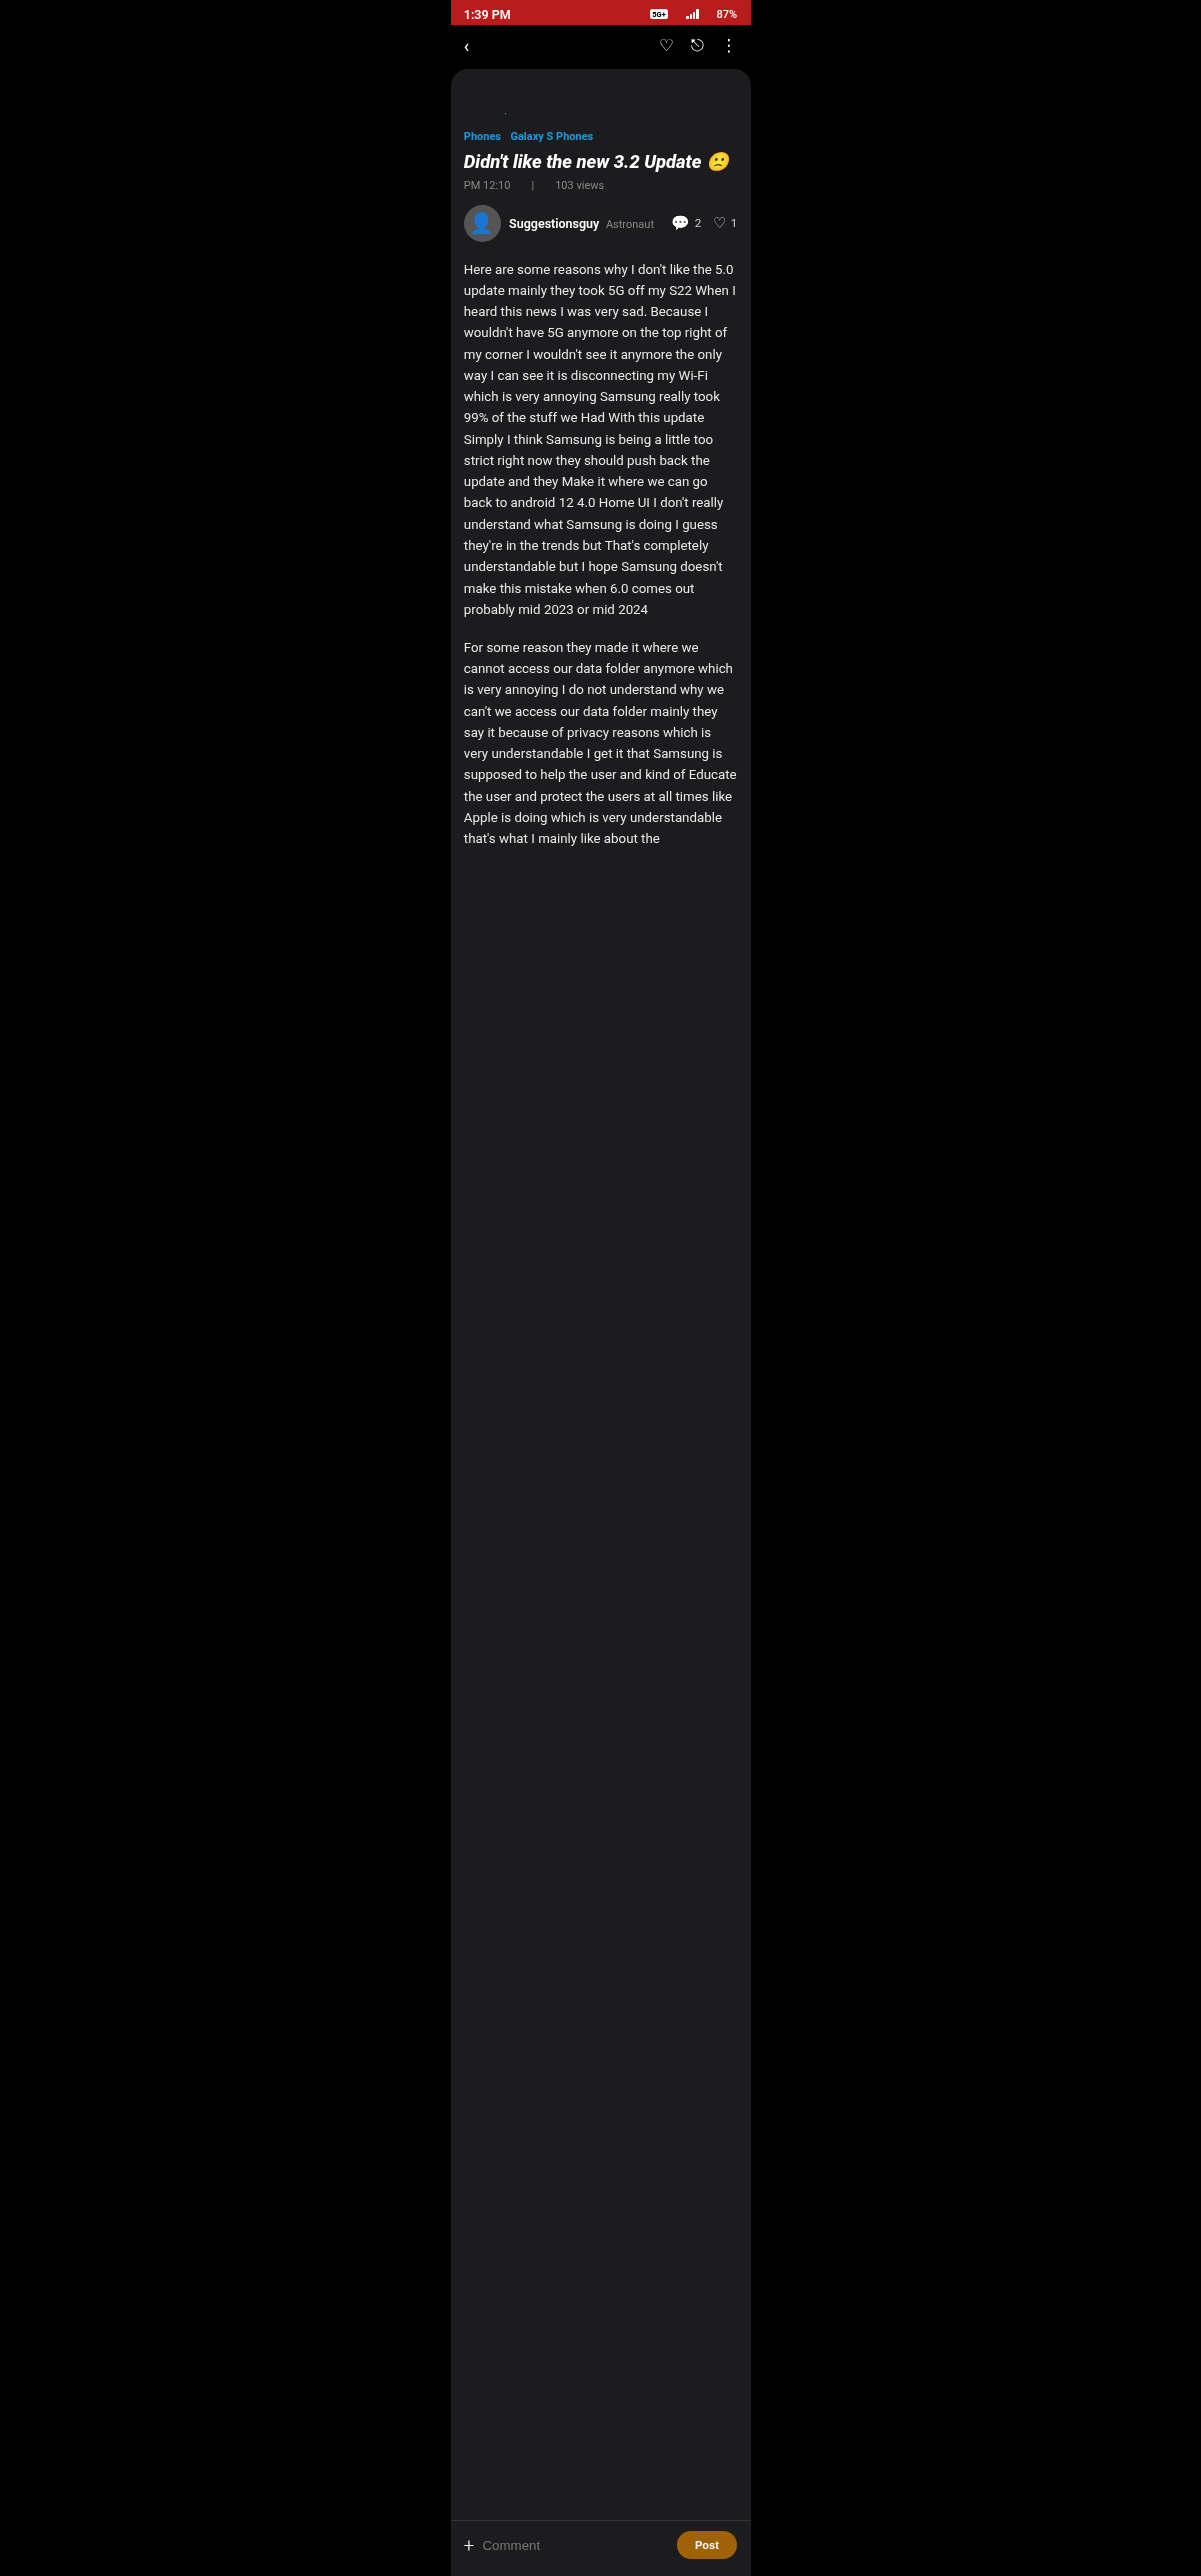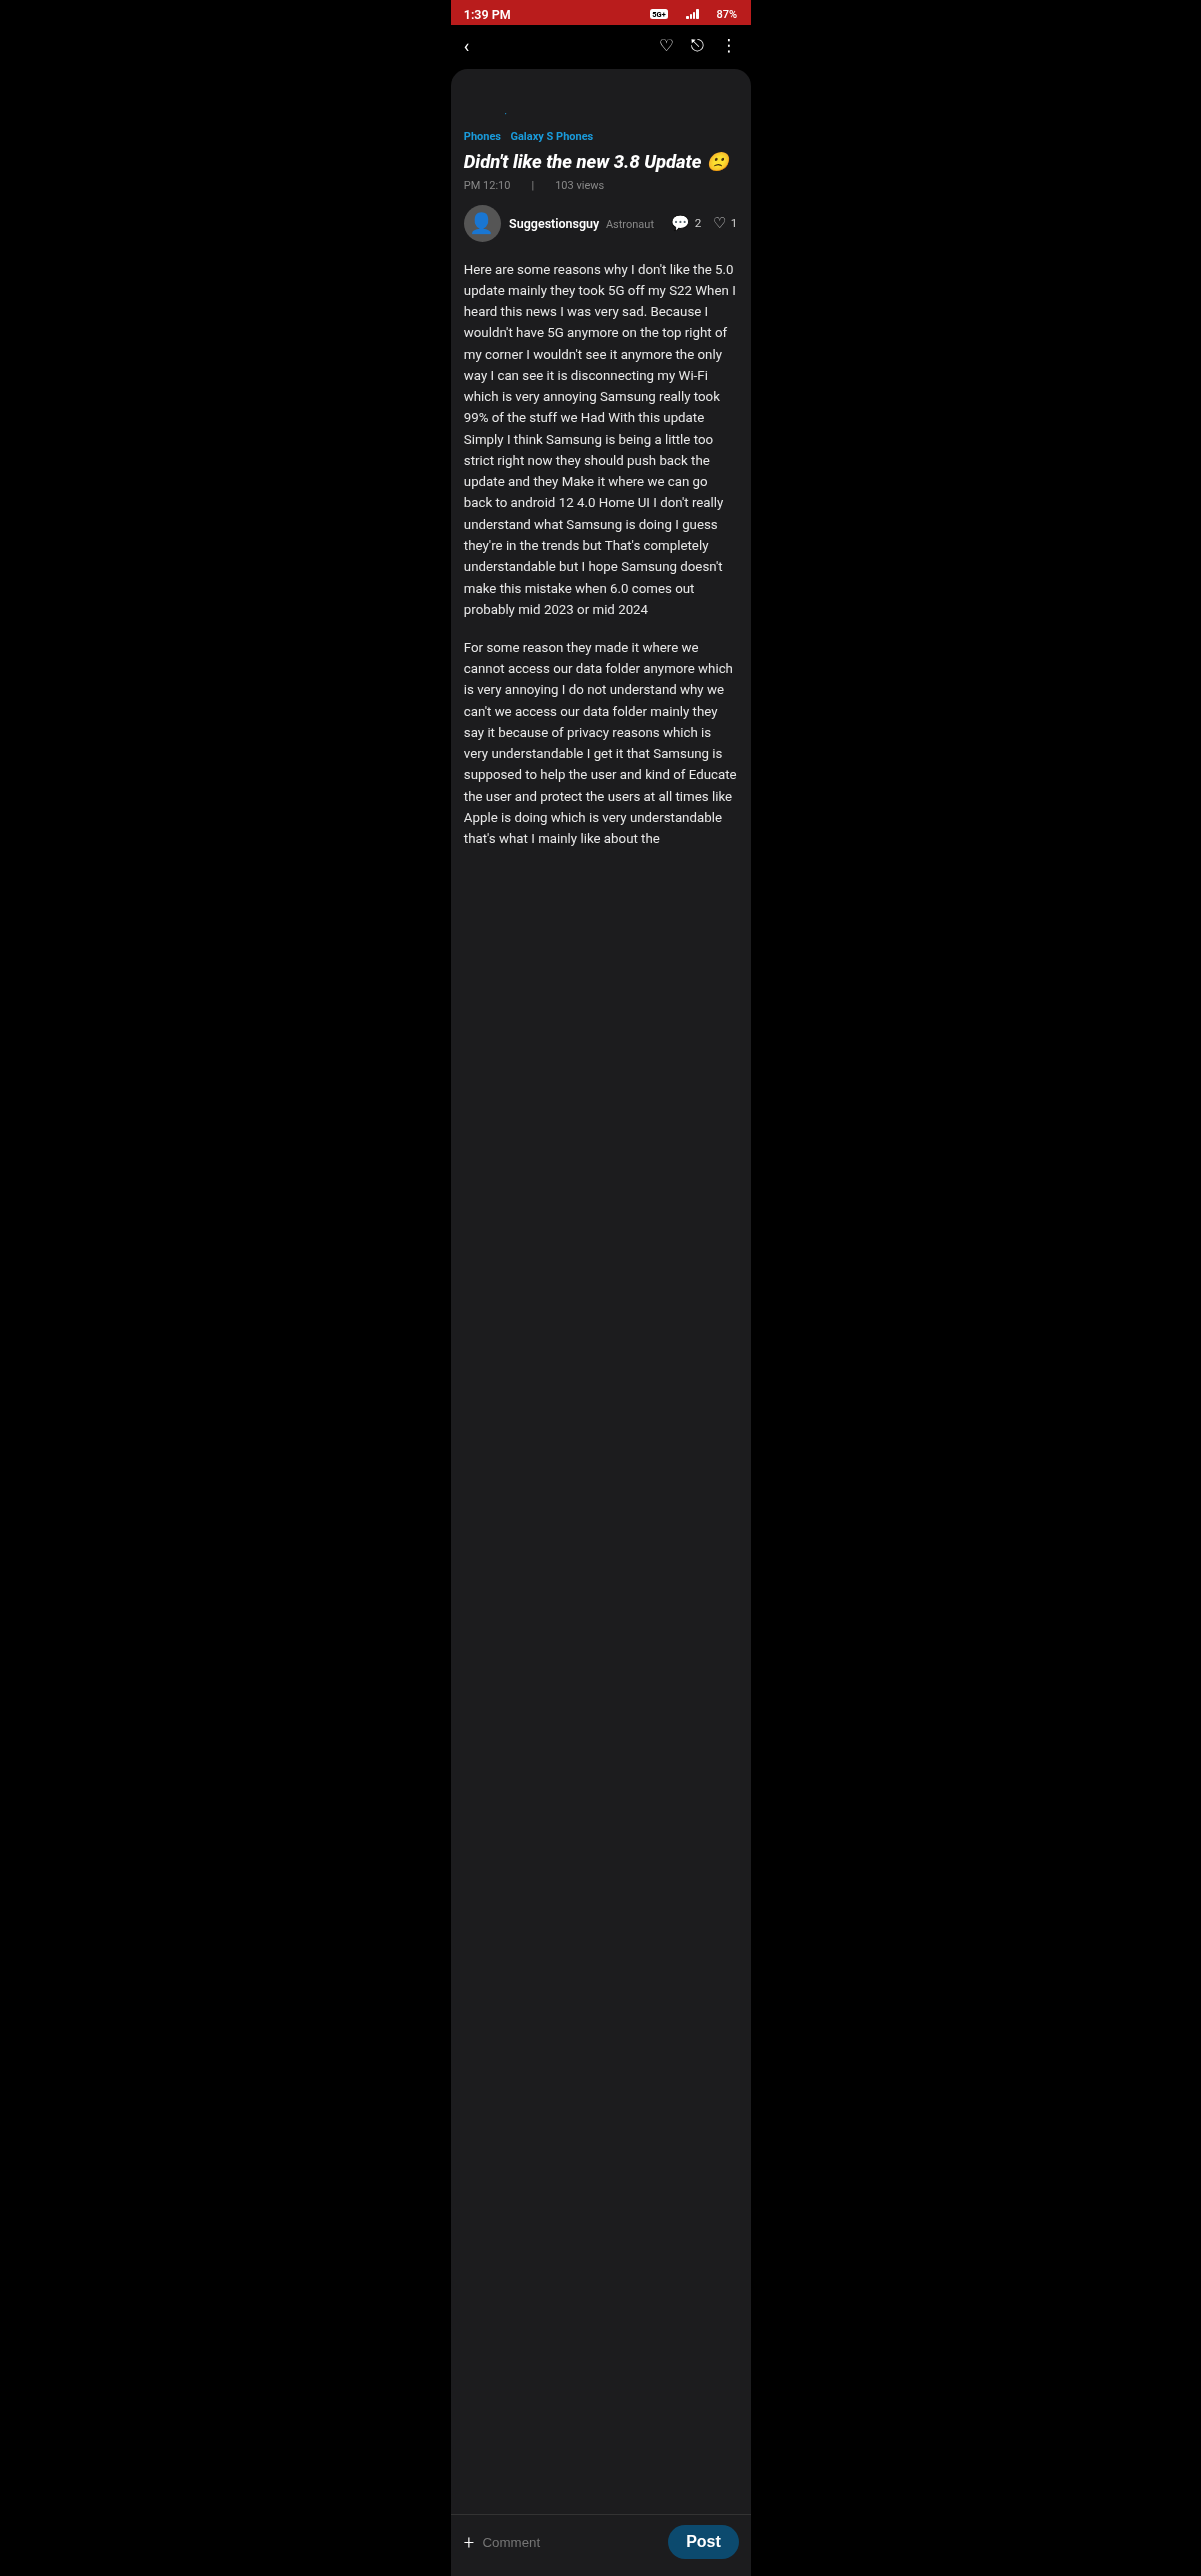--- a/index.html
+++ b/index.html
@@ -220,26 +220,26 @@
     .comment-input {
       flex: 1;
       background: transparent;
       border: none;
       outline: none;
       color: #888;
       font-size: 13.3px;
       caret-color: #fff;
     }
     .post-button {
-      background: #0c4a6e;
+      background: #a16207;
       color: #fff;
       border: none;
       border-radius: 20px;
       padding: 8.3px 18.4px;
-      font-size: 16px;
+      font-size: 11px;
       font-weight: 600;
       cursor: pointer;
     }
   </style>
 </head>
 <body>
 
 <div class="status-bar">
   <span class="status-time">1:39 PM</span>
   <div class="status-icons">
@@ -264,21 +264,21 @@
 </div>
 
 <div class="content-card">
 
   <div class="breadcrumb">
     <span class="breadcrumb-item">Phones</span>
     <span class="breadcrumb-separator">·</span>
     <span class="breadcrumb-item">Galaxy S Phones</span>
   </div>
 
-  <div class="post-title">Didn't like the new 3.8 Update 🙁</div>
+  <div class="post-title">Didn't like the new 3.2 Update 🙁</div>
 
   <div class="post-meta">
     <span>PM 12:10</span>
     <span class="post-meta-separator">|</span>
     <span>103 views</span>
   </div>
 
   <div class="author-row">
     <div class="author-info">
       <div class="author-avatar">

